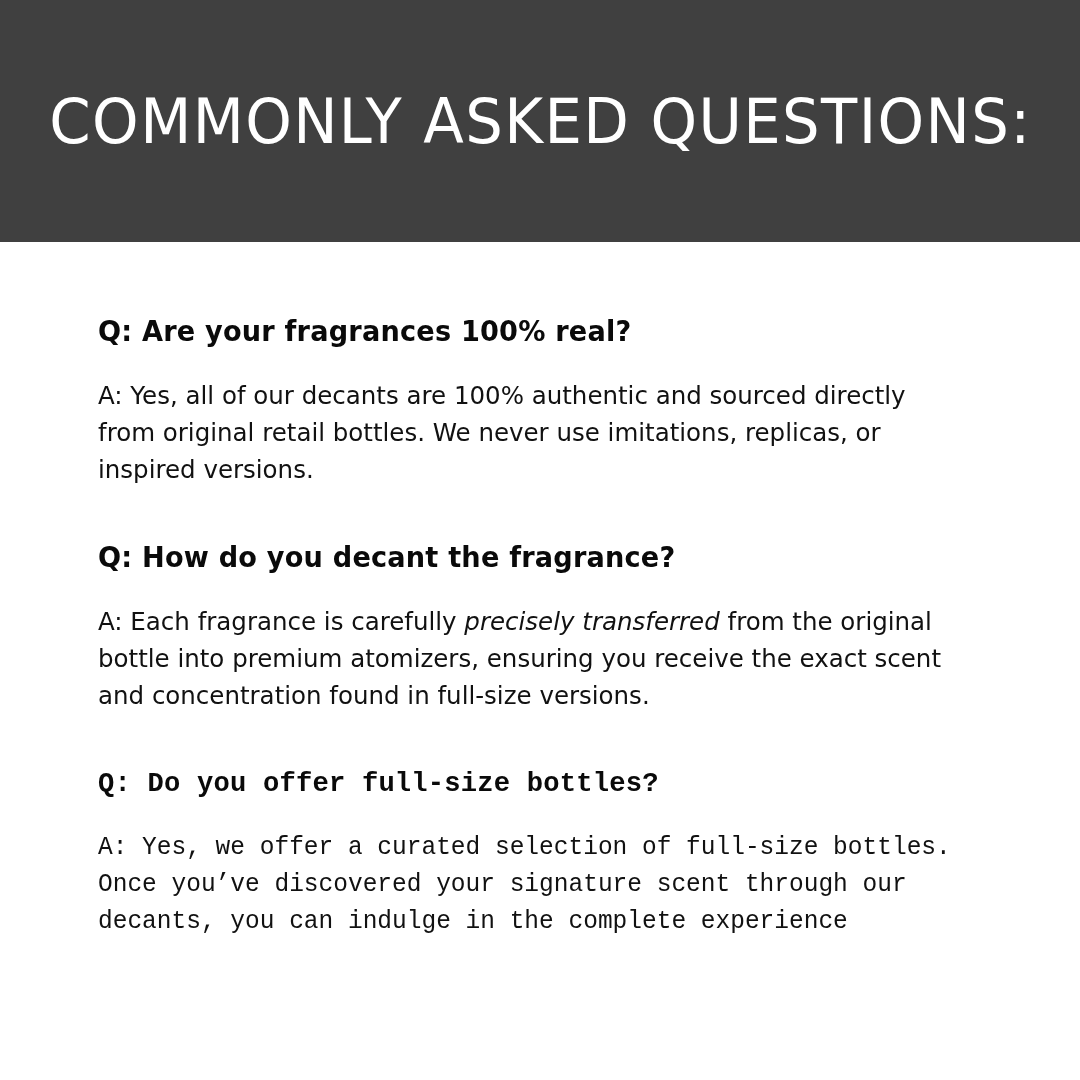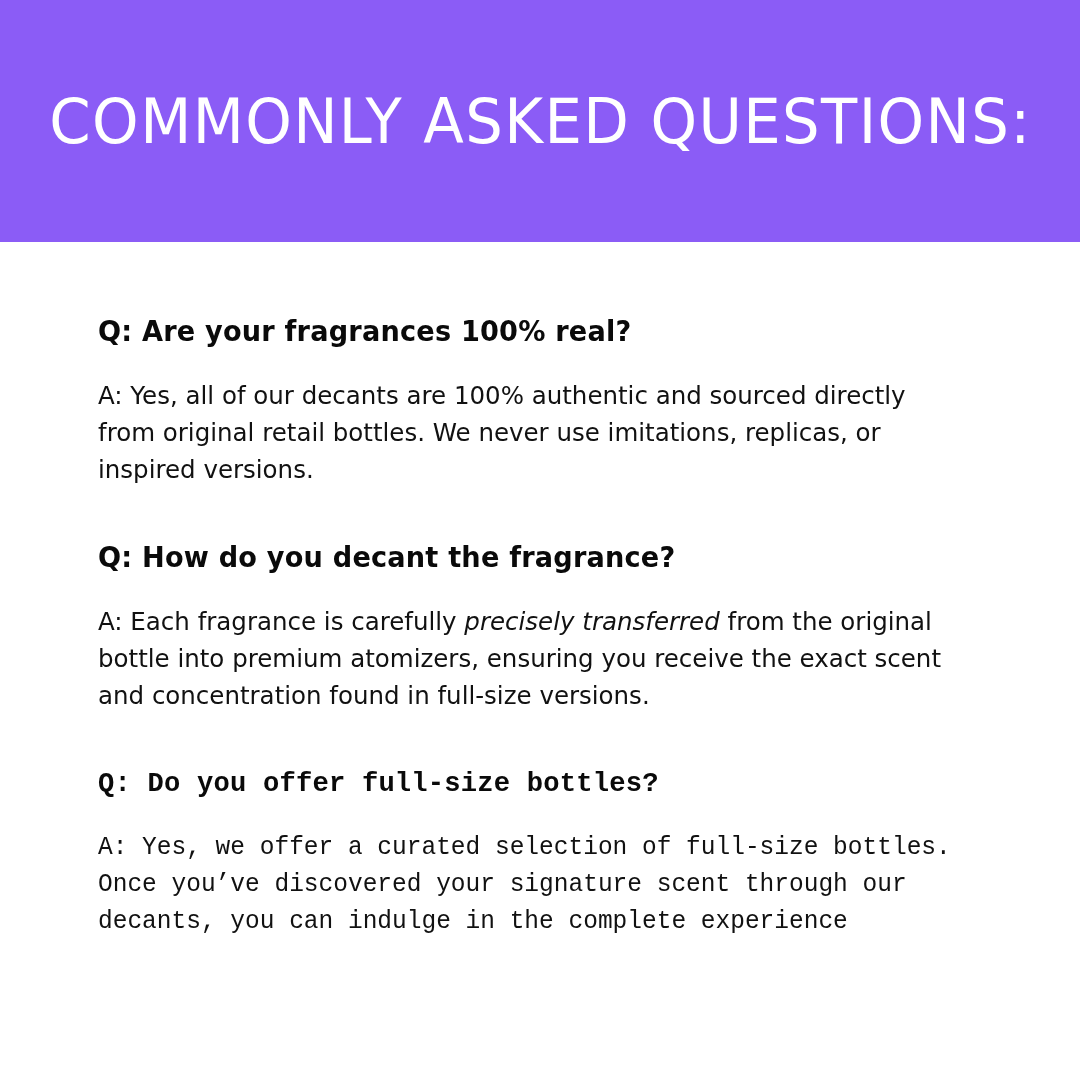--- a/index.html
+++ b/index.html
@@ -18,21 +18,21 @@
     width: 1080px;
     height: 1080px;
     background: #ffffff;
   }
   .header-band {
     position: absolute;
     top: 0;
     left: 0;
     width: 1080px;
     height: 242px;
-    background: #8b5cf6;
+    background: #404040;
     display: flex;
     align-items: center;
     justify-content: center;
   }
   .header-title {
     color: #ffffff;
     font-family: "DejaVu Sans", sans-serif;
     font-size: 63px;
     font-weight: 400;
     letter-spacing: 1.5px;

